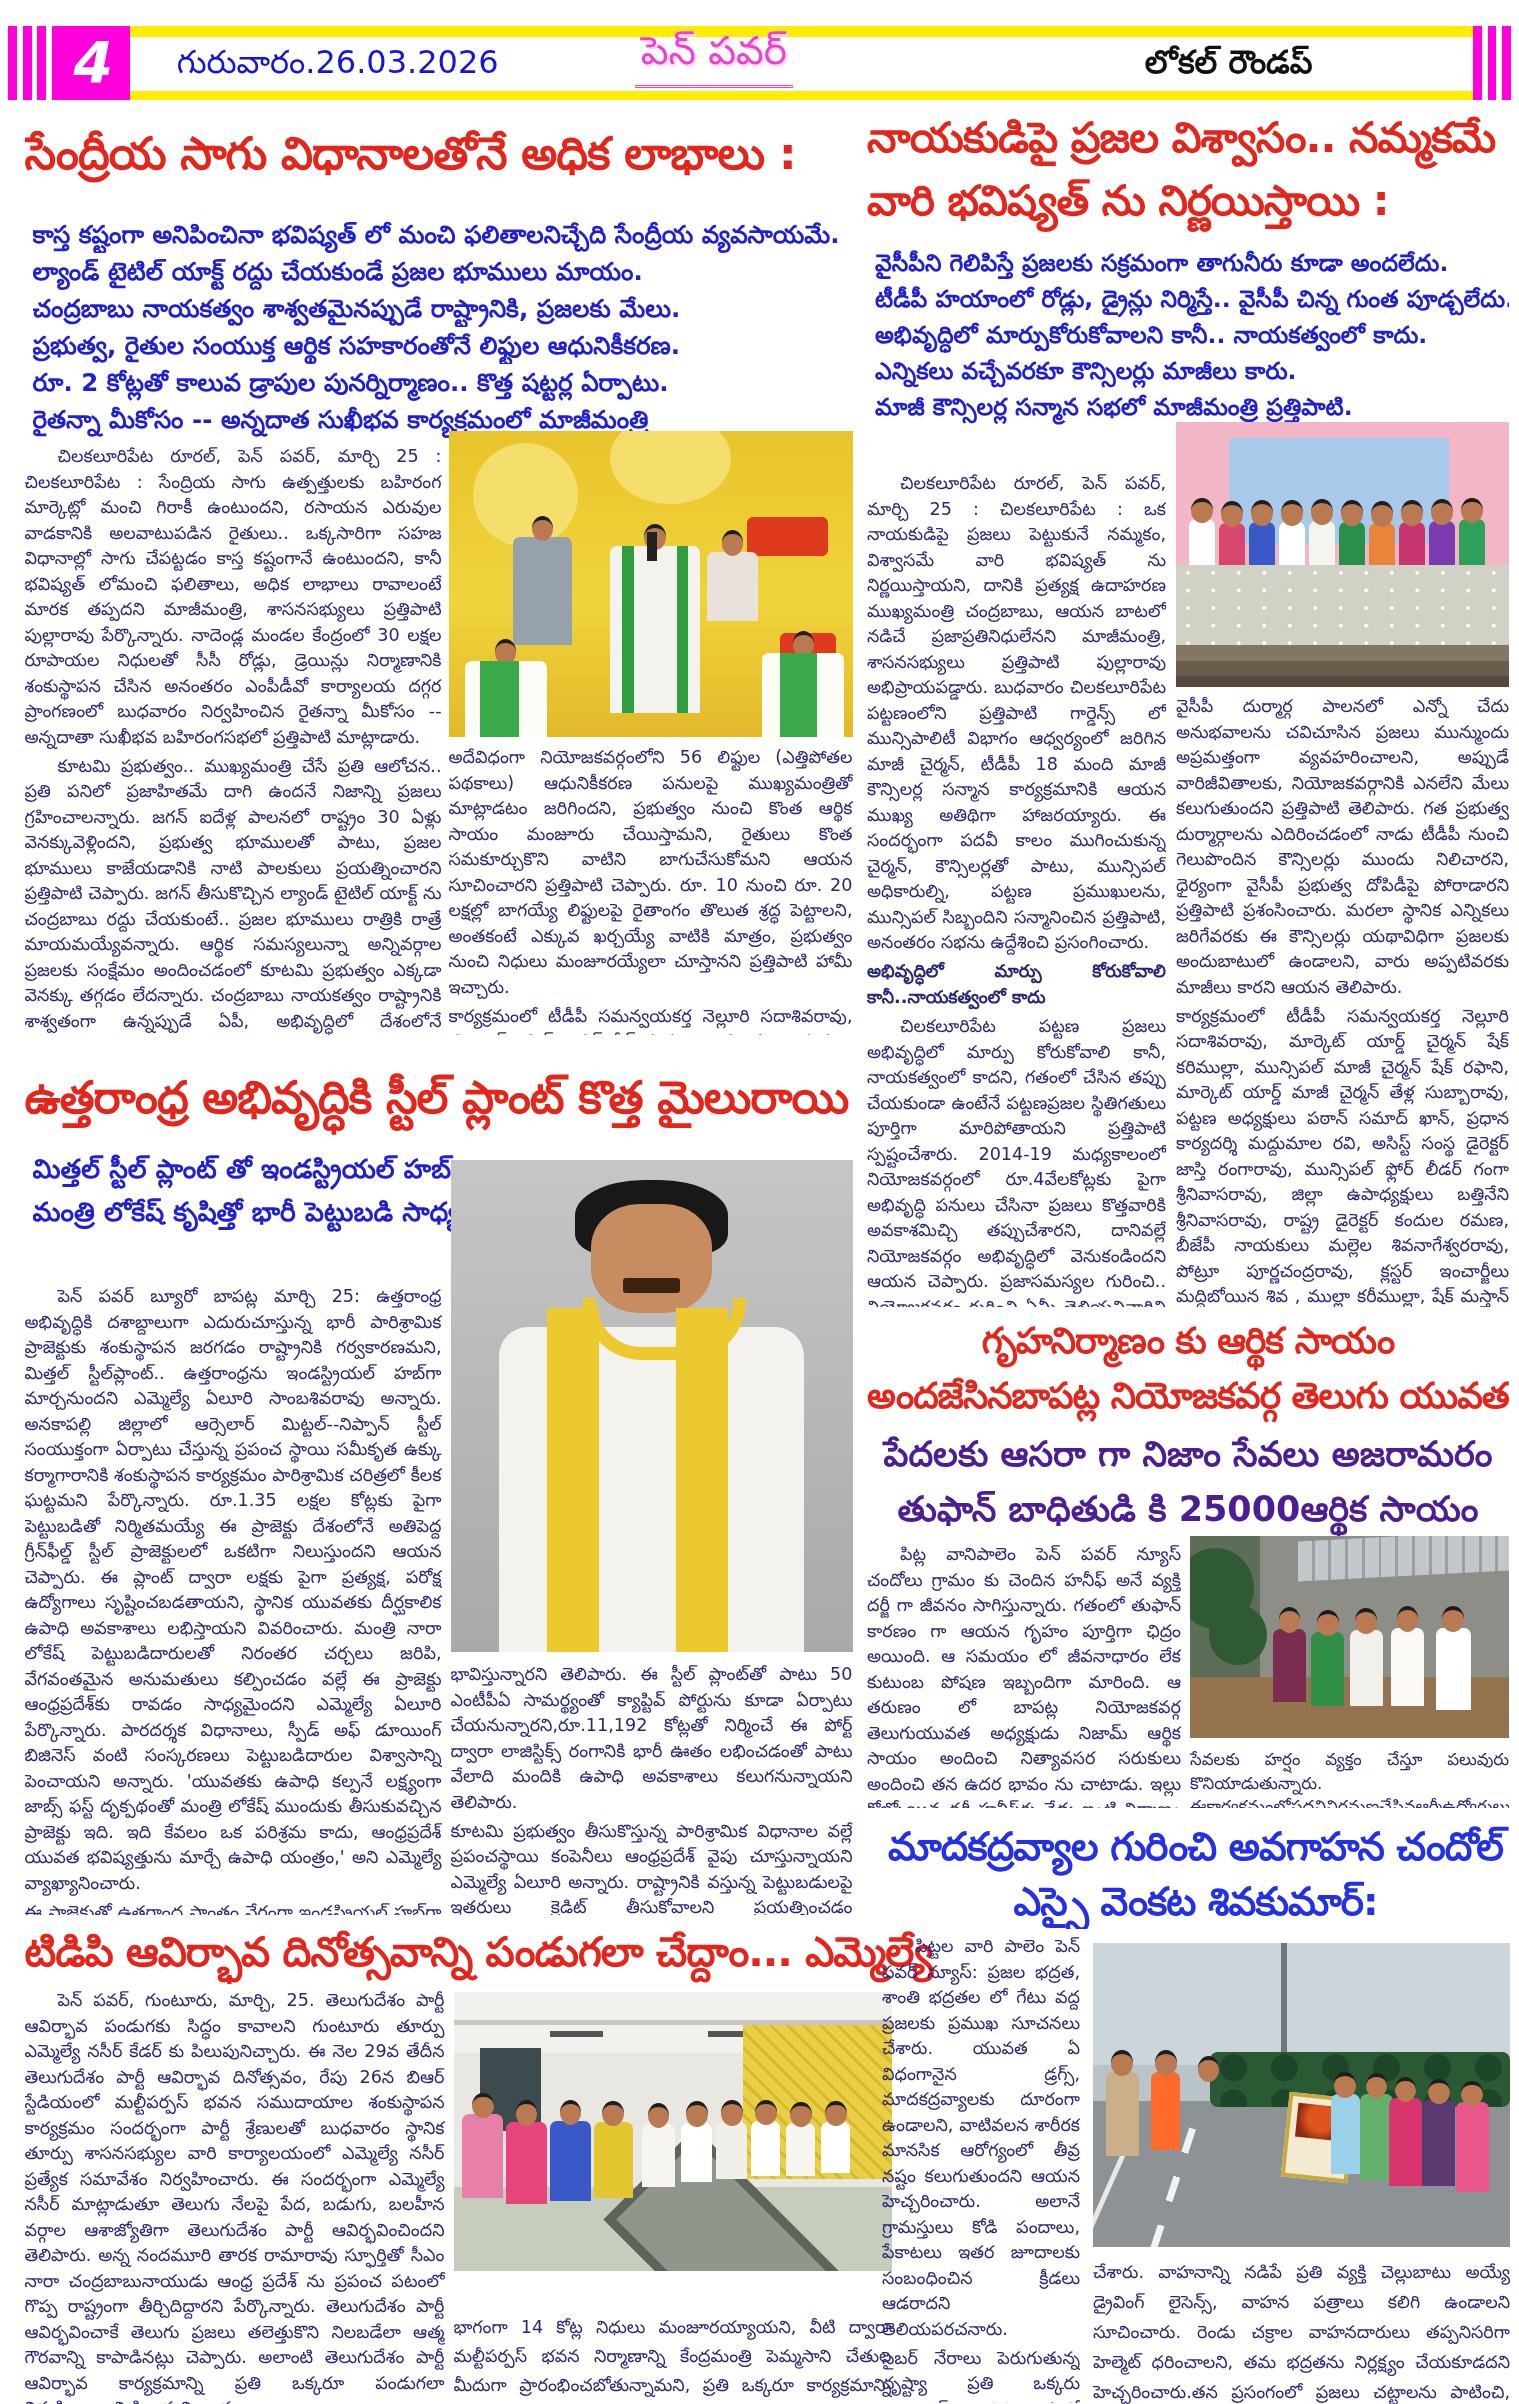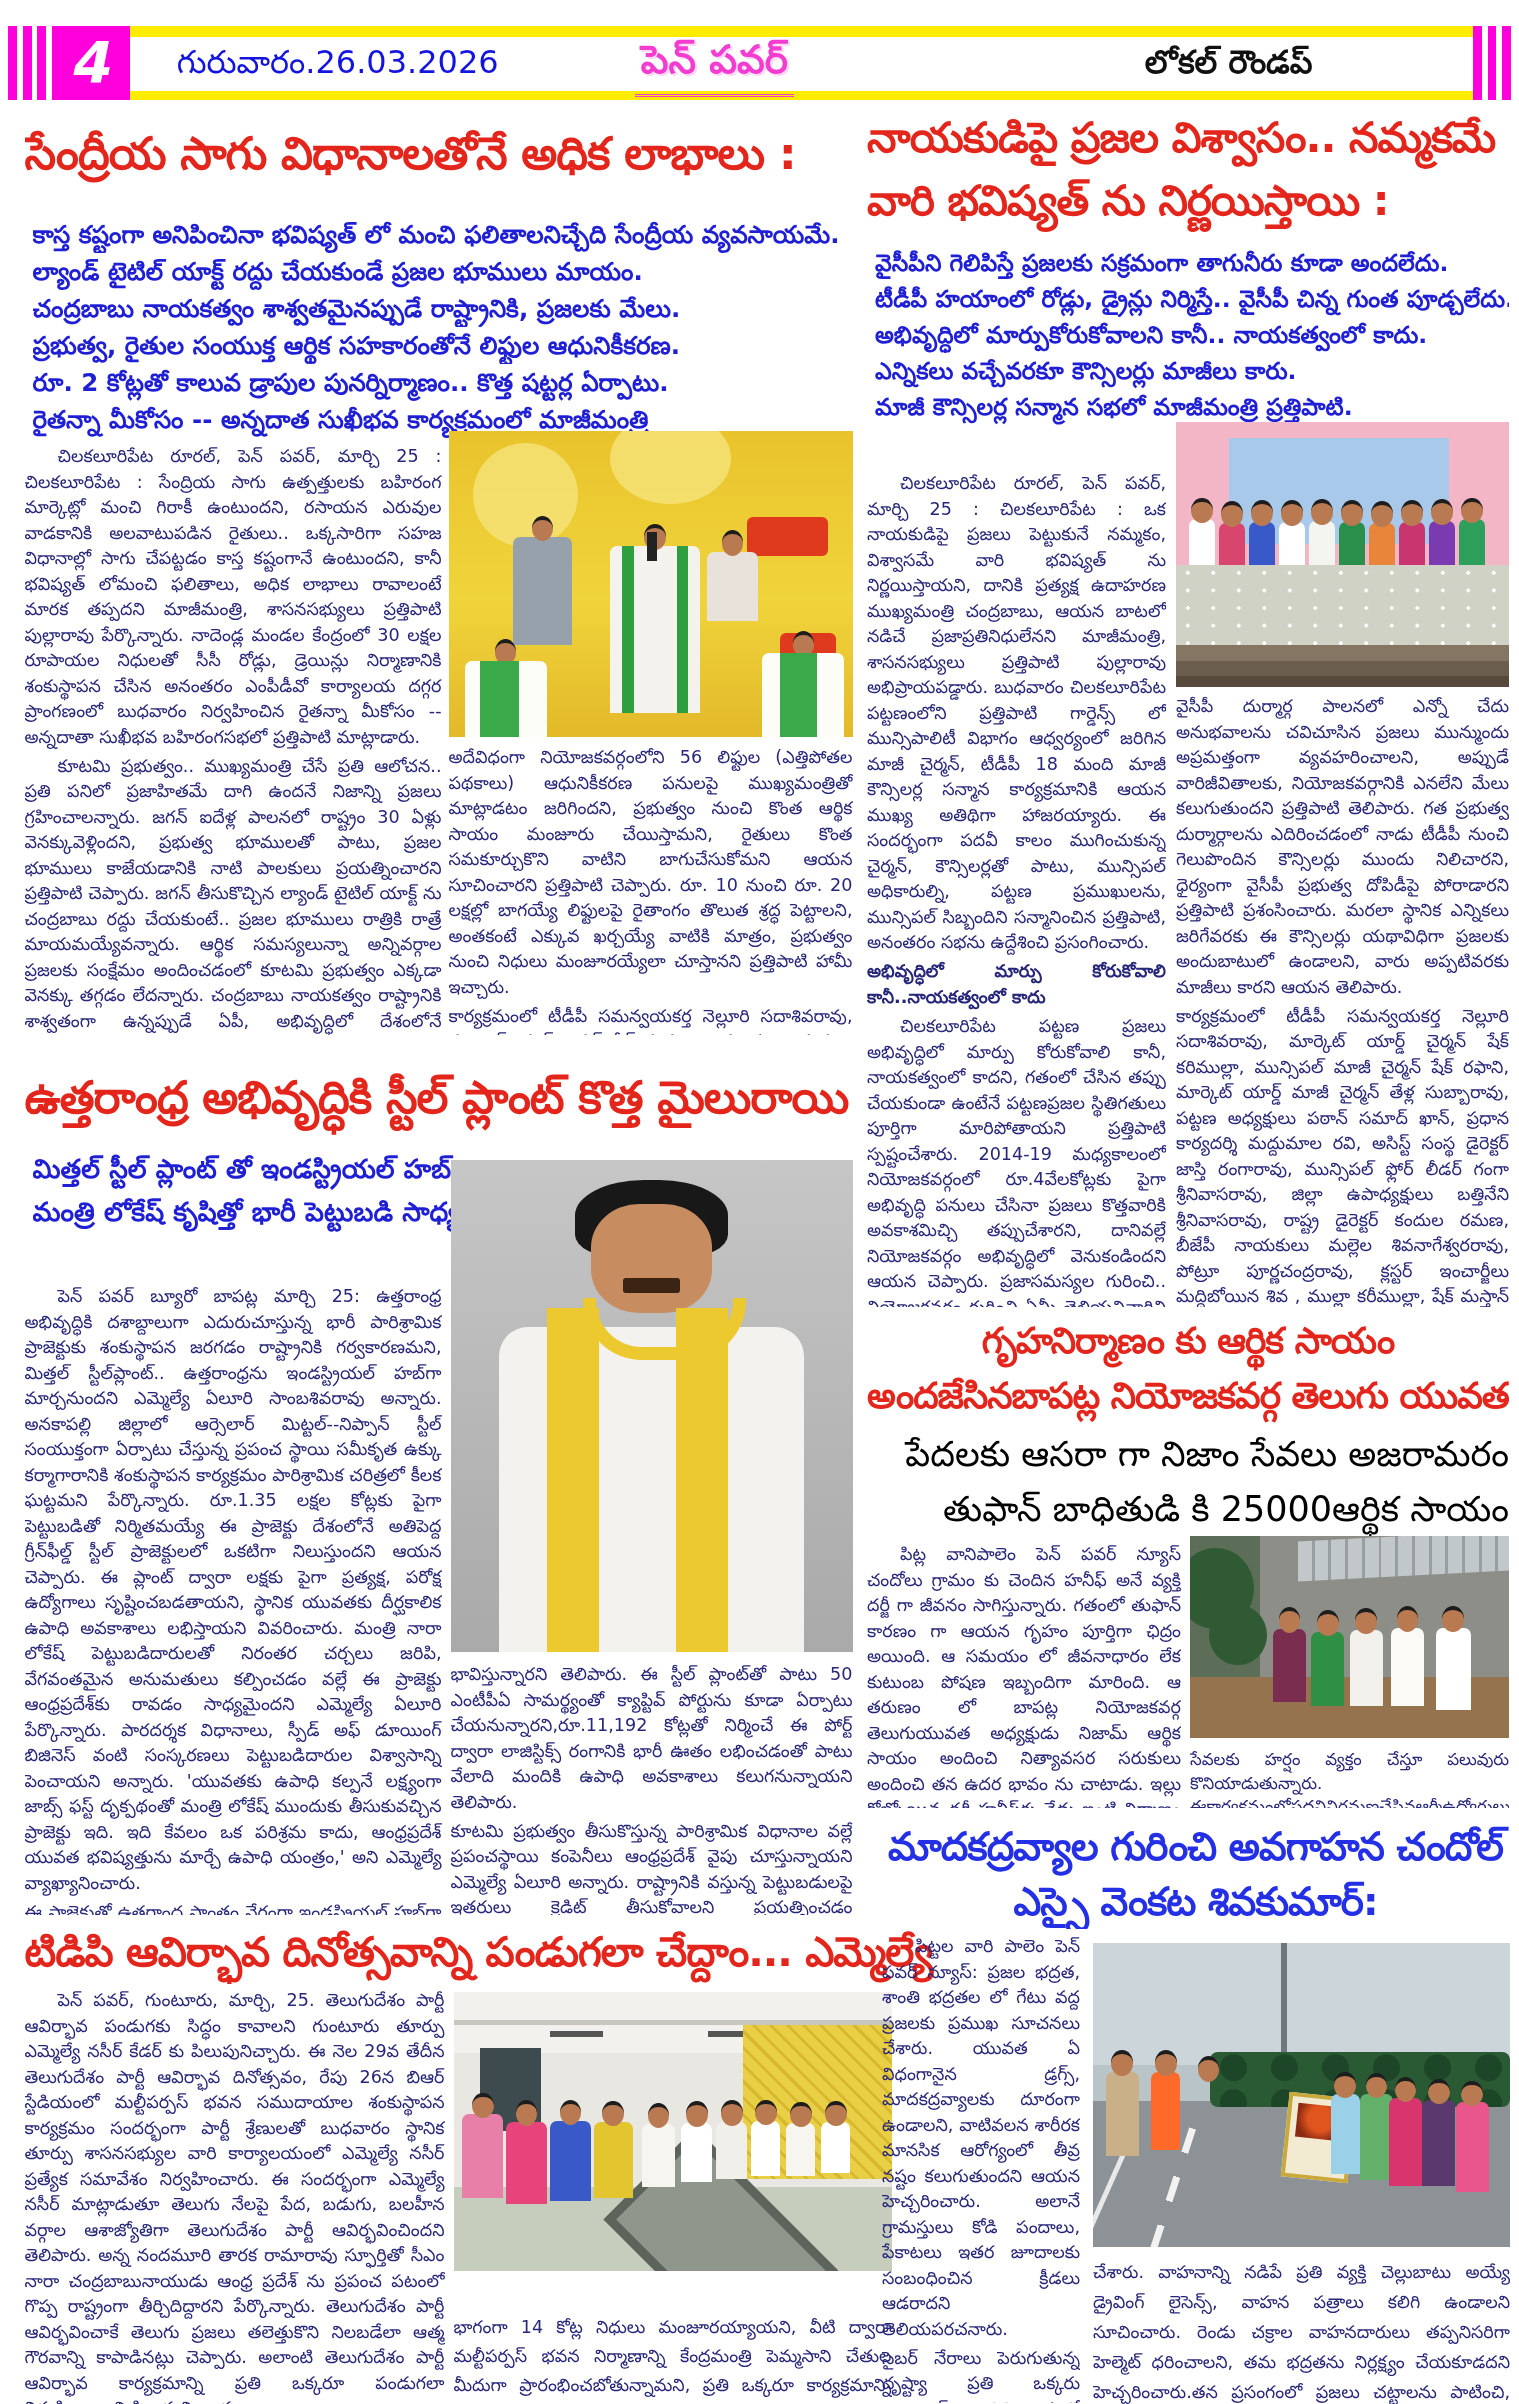--- a/index.html
+++ b/index.html
@@ -12,31 +12,31 @@
   .bar-top{position:absolute;top:0;left:0;right:0;height:11.8px;background:#ffec00;}
   .bar-bot{position:absolute;bottom:0;left:0;right:0;height:8.8px;background:#ffec00;}
   .band{position:absolute;top:11.8px;bottom:8.8px;left:0;right:0;background:#fff;}
   .edge-stripes{position:absolute;top:0;height:74px;width:49px;
       background:repeating-linear-gradient(90deg,#ff00dd 0 8.8px,#ffffff 8.8px 14.7px);}
   .edge-stripes.left{left:0;}
   .edge-stripes.right{right:0;width:39px;}
   .pagenum-box{position:absolute;left:49px;top:0;width:73px;height:74px;background:#ff00dd;
       color:#fff;font-weight:bold;font-style:italic;font-size:57px;line-height:74px;text-align:center;}
   .date-text{position:absolute;left:169px;top:17.6px;font-size:32px;font-weight:normal;color:#1414e0;}
-  .masthead{position:absolute;left:627px;top:11px;font-size:39px;font-weight:bold;color:#f23dd0;
+  .masthead{position:absolute;left:627px;top:2px;font-size:39px;font-weight:normal;color:#f23dd0;
       text-shadow:0 0 1px #fff, 2px 2px 0 #ffd7f5;border-bottom:3.9px double #f23dd0;padding:0 5.9px 2px 5.9px;}
   .section-label{position:absolute;left:1137px;top:17.6px;font-size:32px;font-weight:bold;color:#101010;}
 
   
   .article{position:absolute;}
   .hl-red{color:#e4251b;font-weight:bold;letter-spacing:-1px;}
   .hl-blue{color:#2430e6;font-weight:bold;letter-spacing:-1px;text-align:center;}
   .bullets{color:#1f1fd6;font-weight:bold;}
   .bullets div{white-space:nowrap;overflow:hidden;margin-left:8px;}
-  .green-sub{color:#000000;font-weight:normal;text-align:right;}
+  .green-sub{color:#4c1d95;font-weight:bold;text-align:center;}
   .body-col{color:#26267a;font-size:17.6px;line-height:25.5px;text-align:justify;overflow:hidden;}
   .body-col p{margin:0 0 3.9px 0;text-indent:33px;}
   .body-col p.nosub{text-indent:0;}
   .body-col p.subp{font-weight:bold;text-indent:0;}
   .caption{color:#26267a;font-size:17.6px;line-height:26.5px;text-align:justify;overflow:hidden;}
 
   
   .photo{position:absolute;overflow:hidden;background:#ddd;}
   .fig{position:absolute;border-radius:6.9px 6.9px 0 0;}
   .fig::before{content:"";position:absolute;top:-21.6px;left:50%;margin-left:-10.8px;width:21.6px;height:21.6px;

